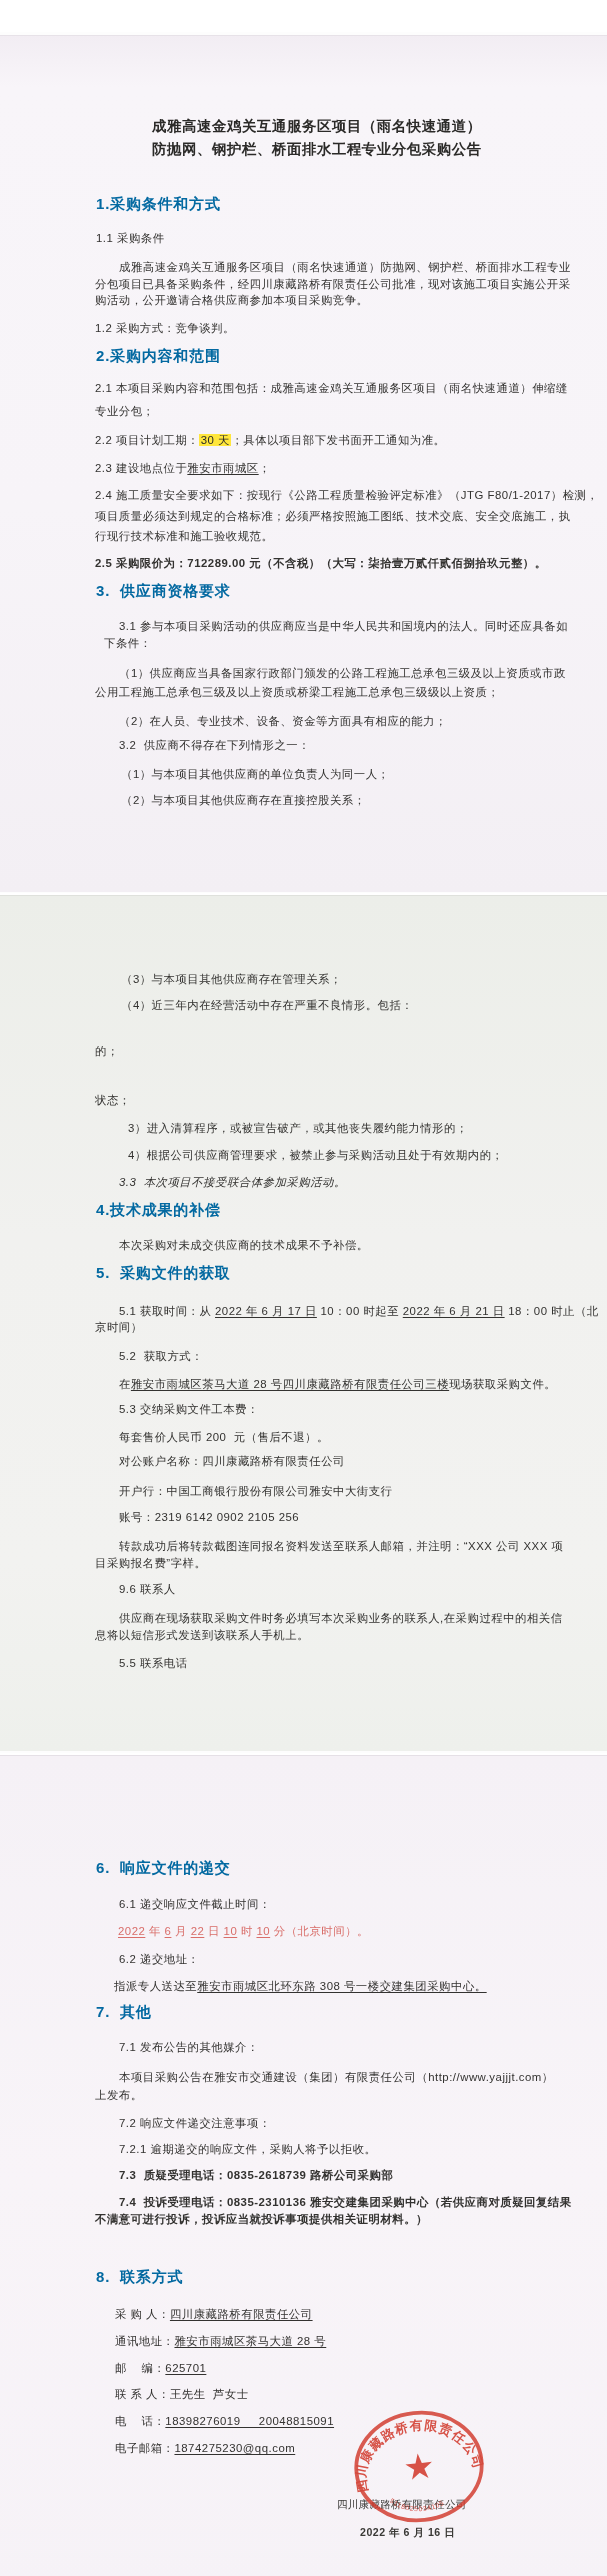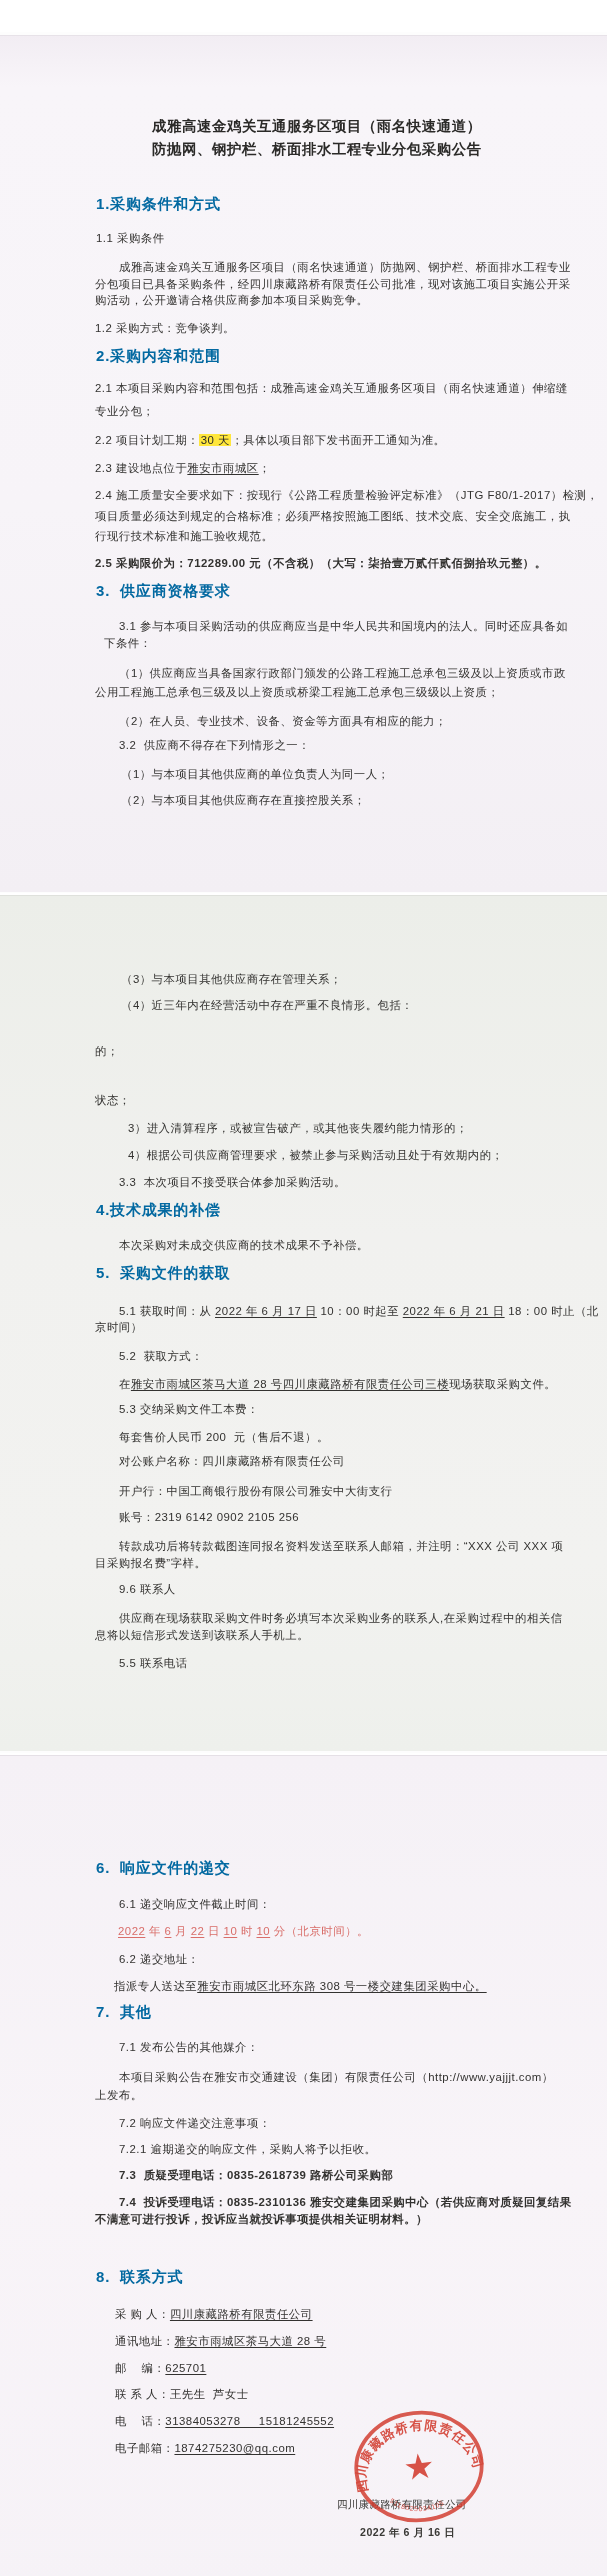--- a/index.html
+++ b/index.html
@@ -71,21 +71,21 @@
   <div class="ln" style="left:121px;top:760px;">（2）与本项目其他供应商存在直接控股关系；</div>
 
   <div class="ln" style="left:121px;top:939px;">（3）与本项目其他供应商存在管理关系；</div>
   <div class="ln" style="left:121px;top:965px;">（4）近三年内在经营活动中存在严重不良情形。包括：</div>
 
   <div class="ln" style="left:95px;top:1011px;">的；</div>
   <div class="ln" style="left:95px;top:1060px;">状态；</div>
   <div class="ln" style="left:128px;top:1088px;">3）进入清算程序，或被宣告破产，或其他丧失履约能力情形的；</div>
   <div class="ln" style="left:128px;top:1115px;">4）根据公司供应商管理要求，被禁止参与采购活动且处于有效期内的；</div>
 
-  <div class="ln" style="left:119px;top:1142px;">3.3  本次项目不接受联合体参加采购活动。</div>
+  <div class="ln" style="left:119px;top:1142px;font-style:italic;">3.3  本次项目不接受联合体参加采购活动。</div>
 
   <div class="ln h1" style="left:96px;top:1170px;">4.技术成果的补偿</div>
   <div class="ln" style="left:119px;top:1205px;">本次采购对未成交供应商的技术成果不予补偿。</div>
 
   <div class="ln h1" style="left:96px;top:1233px;">5.  采购文件的获取</div>
 
   <div class="ln" style="left:119px;top:1271px;"><span>5.1 获取时间：从 </span><span class="u">2022 年 6 月 17 日</span><span> 10：00 时起至 </span><span class="u">2022 年 6 月 21 日</span><span> 18：00 时止（北</span></div>
   <div class="ln" style="left:95px;top:1287px;">京时间）</div>
 
   <div class="ln" style="left:119px;top:1316px;">5.2  获取方式：</div>
@@ -128,21 +128,21 @@
   <div class="ln b" style="left:119px;top:2135px;">7.3  质疑受理电话：0835-2618739 路桥公司采购部</div>
   <div class="ln b" style="left:119px;top:2162px;">7.4  投诉受理电话：0835-2310136 雅安交建集团采购中心（若供应商对质疑回复结果</div>
   <div class="ln b" style="left:95px;top:2179px;">不满意可进行投诉，投诉应当就投诉事项提供相关证明材料。）</div>
 
   <div class="ln h1" style="left:96px;top:2237px;">8.  联系方式</div>
 
   <div class="ln" style="left:115px;top:2274px;"><span>采 购 人：</span><span class="u">四川康藏路桥有限责任公司</span></div>
   <div class="ln" style="left:115px;top:2301px;"><span>通讯地址：</span><span class="u">雅安市雨城区茶马大道 28 号</span></div>
   <div class="ln" style="left:115px;top:2328px;"><span>邮    编：</span><span class="u">625701</span></div>
   <div class="ln" style="left:115px;top:2354px;"><span>联 系 人：</span><span>王先生  芦女士</span></div>
-  <div class="ln" style="left:115px;top:2381px;"><span>电    话：</span><span class="u">31384053278     15181245552</span></div>
+  <div class="ln" style="left:115px;top:2381px;"><span>电    话：</span><span class="u">18398276019     20048815091</span></div>
   <div class="ln" style="left:115px;top:2408px;"><span>电子邮箱：</span><span class="u">1874275230@qq.com</span></div>
 
   <div class="ln sign" style="left:337px;top:2464px;font-size:10.6px;letter-spacing:0.2px;">四川康藏路桥有限责任公司</div>
   <div class="ln sign b" style="left:360px;top:2492px;font-size:10.6px;">2022 年 6 月 16 日</div>
 
   <div class="stamp-wrap">
     <svg width="134" height="115" viewBox="0 0 176 152" xmlns="http://www.w3.org/2000/svg">
       <defs>
         <path id="arcTop" d="M 18,104 A 72,62 0 1 1 158,104" fill="none"></path>
         <path id="arcBottom" d="M 40,114 A 58,48 0 0 0 136,114" fill="none"></path>

